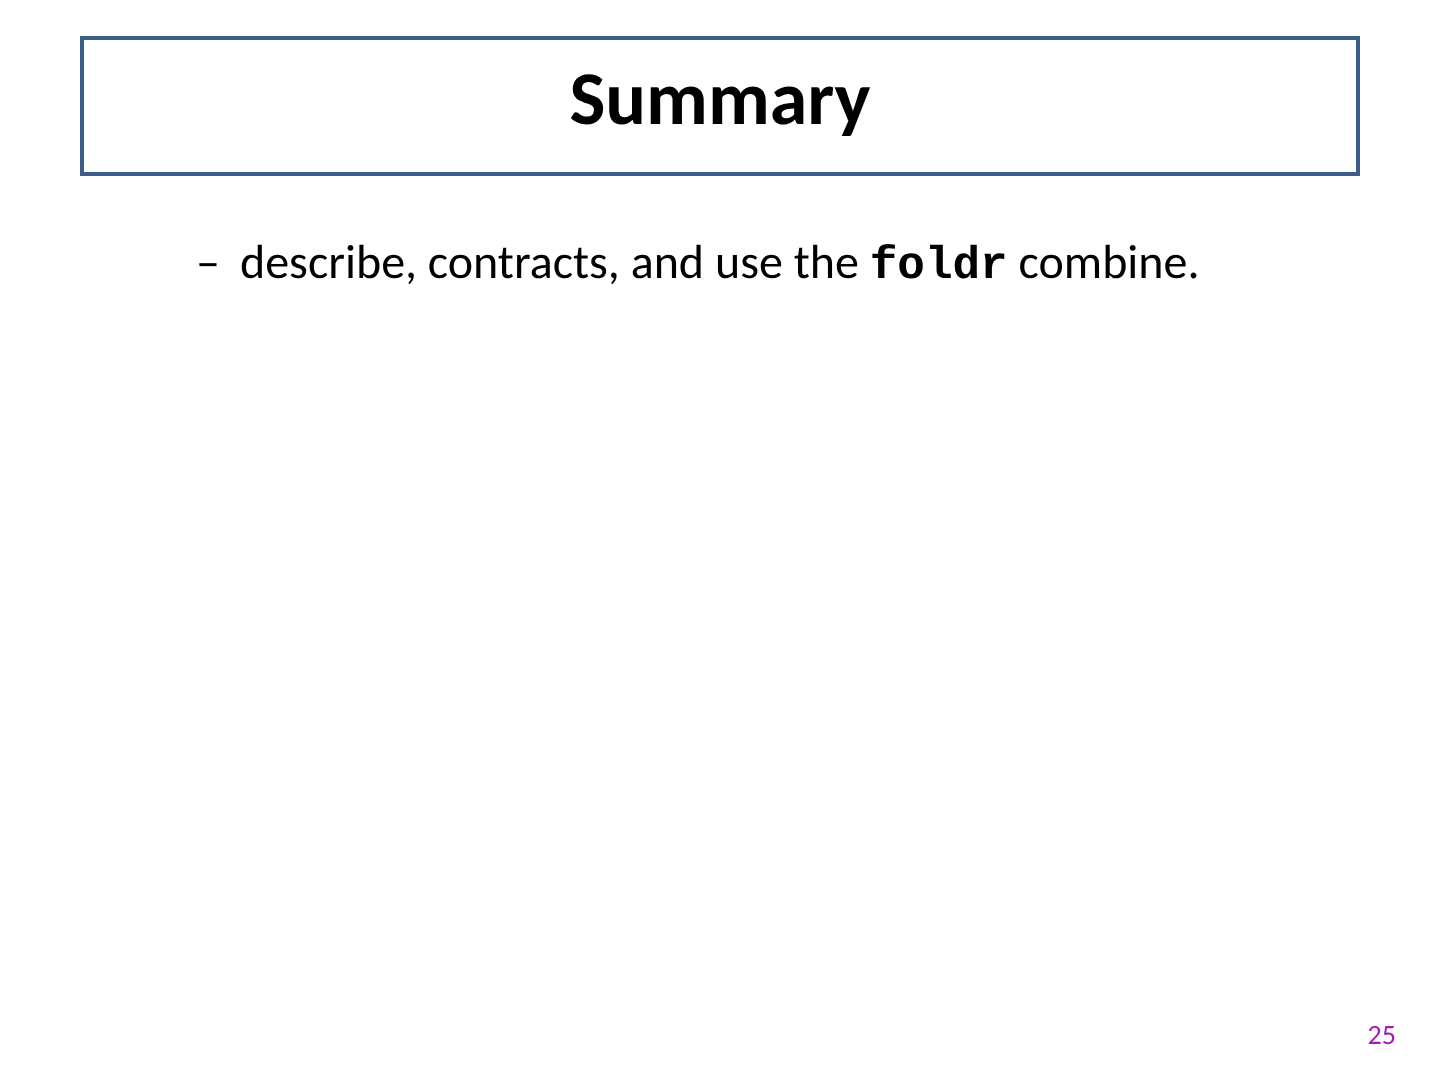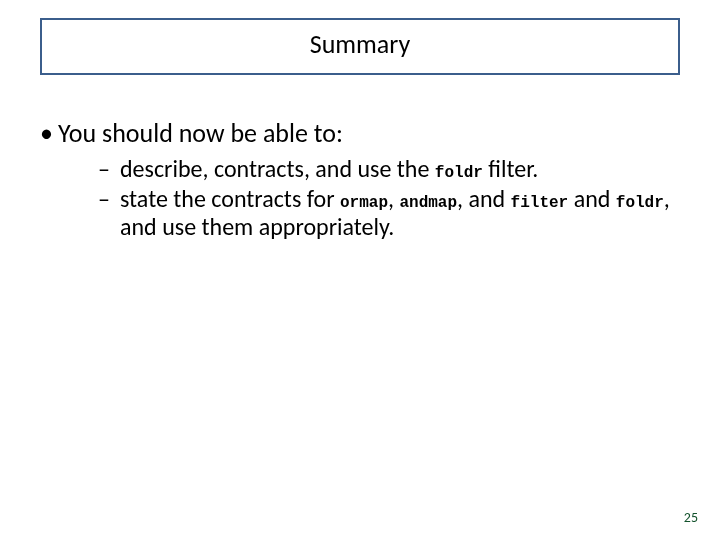--- a/index.html
+++ b/index.html
@@ -17,22 +17,22 @@
     position: absolute;
     top: 18px;
     left: 40px;
     right: 40px;
     border: 2px solid #3b5e8c;
     text-align: center;
     padding: 10px 0 14px 0;
   }
   .title-box h1 {
     margin: 0;
-    font-weight: 400;
-    font-size: 26px;
+    font-weight: 700;
+    font-size: 38px;
     line-height: 1.1;
   }
   .content {
     position: absolute;
     top: 118px;
     left: 30px;
     right: 40px;
     font-size: 26px;
     line-height: 1.18;
   }
@@ -53,45 +53,39 @@
     font-size: 24px;
   }
   .lvl2 .dash {
     display: inline-block;
     width: 22px;
     text-indent: 0;
   }
   .code {
     font-family: "Courier New", Courier, monospace;
     font-weight: 700;
-    font-size: 16px;
+    font-size: 23px;
   }
   .pagenum {
     position: absolute;
     bottom: 14px;
     right: 22px;
     font-size: 14px;
-    color: #14532d;
+    color: #a21caf;
   }
 </style>
 </head>
 <body>
 
 <div class="title-box">
   <h1>Summary</h1>
 </div>
 
 <div class="content">
-  <p class="lvl1">
-    <span class="bullet">•</span><span>You should now be able to:</span>
+
+  <p class="lvl2">
+    <span class="dash">–</span><span>describe, contracts, and use the </span><span class="code">foldr</span><span> combine.</span>
   </p>
 
-  <p class="lvl2">
-    <span class="dash">–</span><span>describe, contracts, and use the </span><span class="code">foldr</span><span> filter.</span>
-  </p>
-
-  <p class="lvl2">
-    <span class="dash">–</span><span>state the contracts for </span><span class="code">ormap</span><span>, </span><span class="code">andmap</span><span>, and </span><span class="code">filter</span><span> and </span><span class="code">foldr</span><span>, and use them appropriately.</span>
-  </p>
 
 </div>
 
 <div class="pagenum">25</div>
 
 </body></html>

